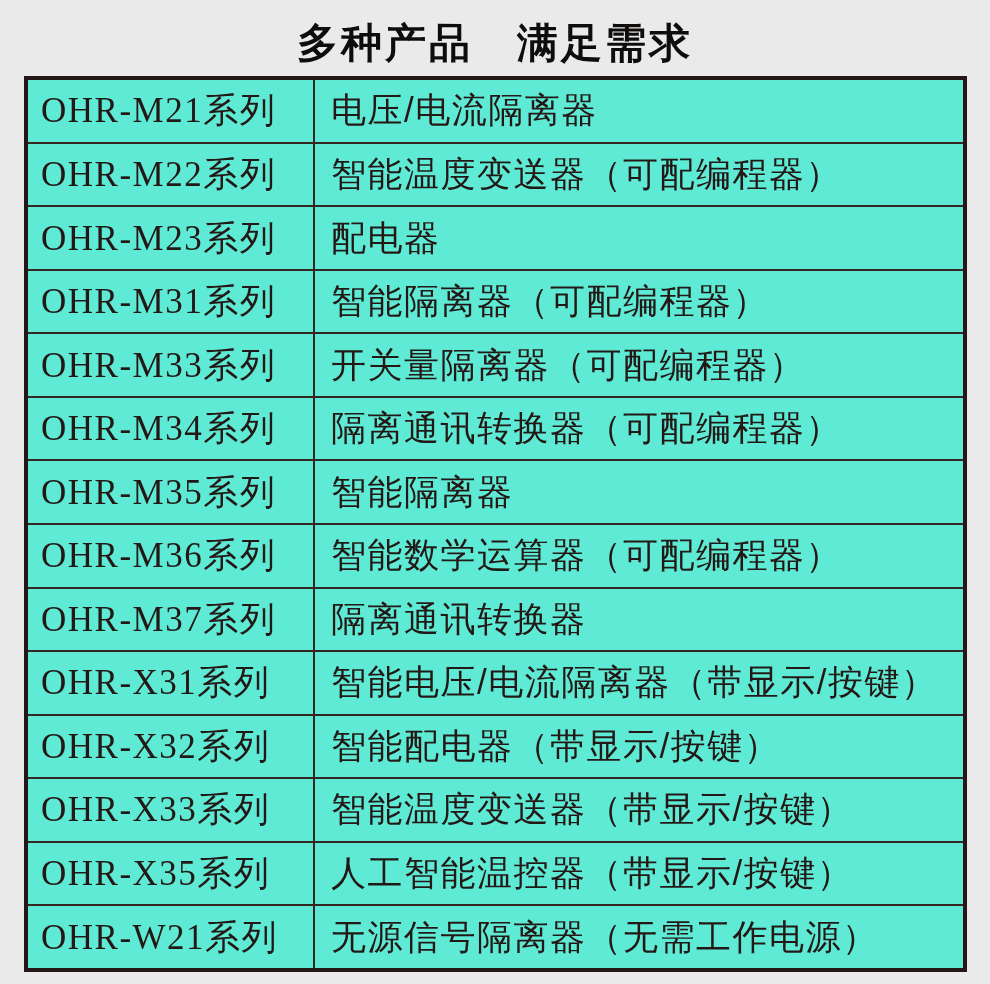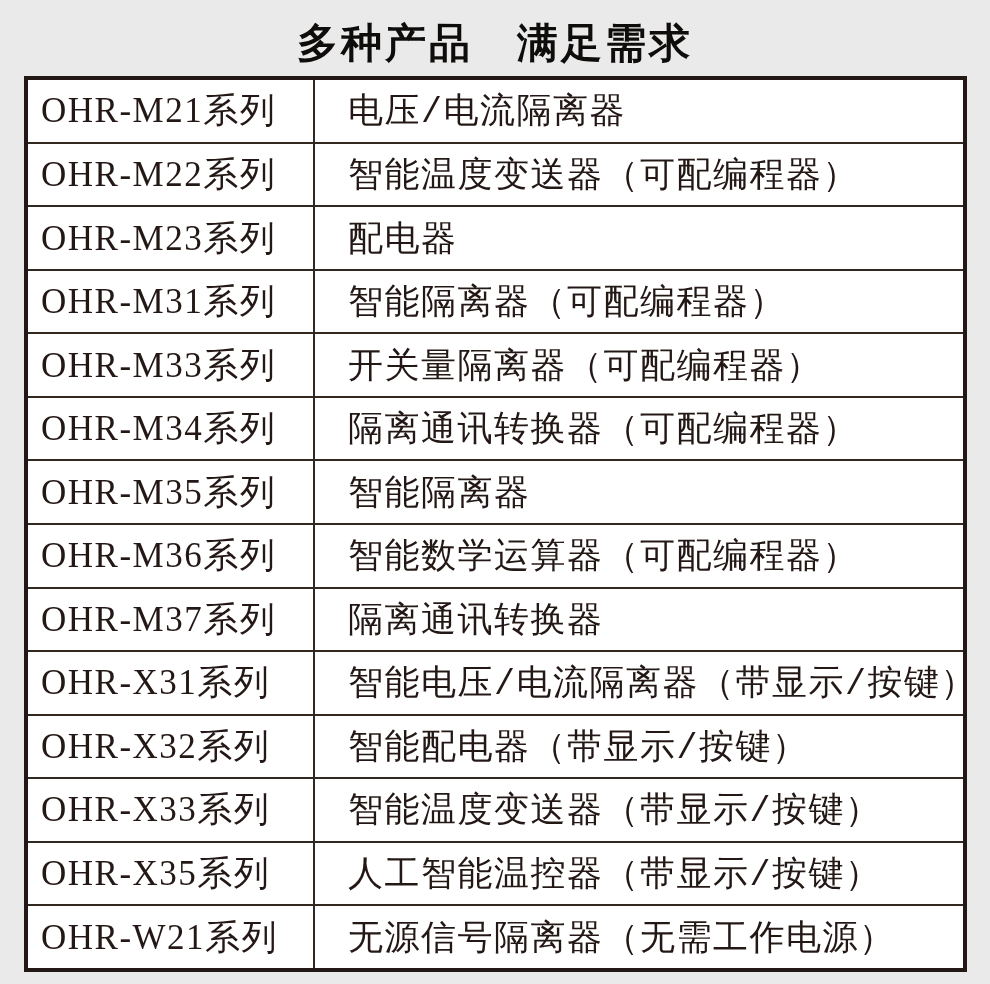--- a/index.html
+++ b/index.html
@@ -30,40 +30,40 @@
     margin-top: 8px;
   }
   table.product-table {
     position: absolute;
     left: 24px;
     top: 76px;
     width: 943px;
     height: 896px;
     border-collapse: collapse;
     table-layout: fixed;
-    background: #ffffff;
+    background: #5eead4;
     border: 4px solid #231815;
   }
   table.product-table col.col-series { width: 288px; }
   table.product-table td {
     border: 2px solid #32281f;
     font-size: 35px;
     letter-spacing: 1.5px;
     vertical-align: middle;
     white-space: nowrap;
     overflow: hidden;
     color: #231815;
   }
   td.series-cell {
     padding-left: 13px;
     font-family: "Liberation Serif", "DejaVu Serif", serif;
   }
   td.description-cell {
-    padding-left: 33px;
-    font-family: Liberation Mono, monospace;
+    padding-left: 16px;
+    font-family: Liberation Sans, sans-serif;
   }
 </style>
 </head>
 <body>
 
 <div class="page-title">多种产品　满足需求</div>
 
 <table class="product-table">
   <colgroup>
     <col class="col-series">

